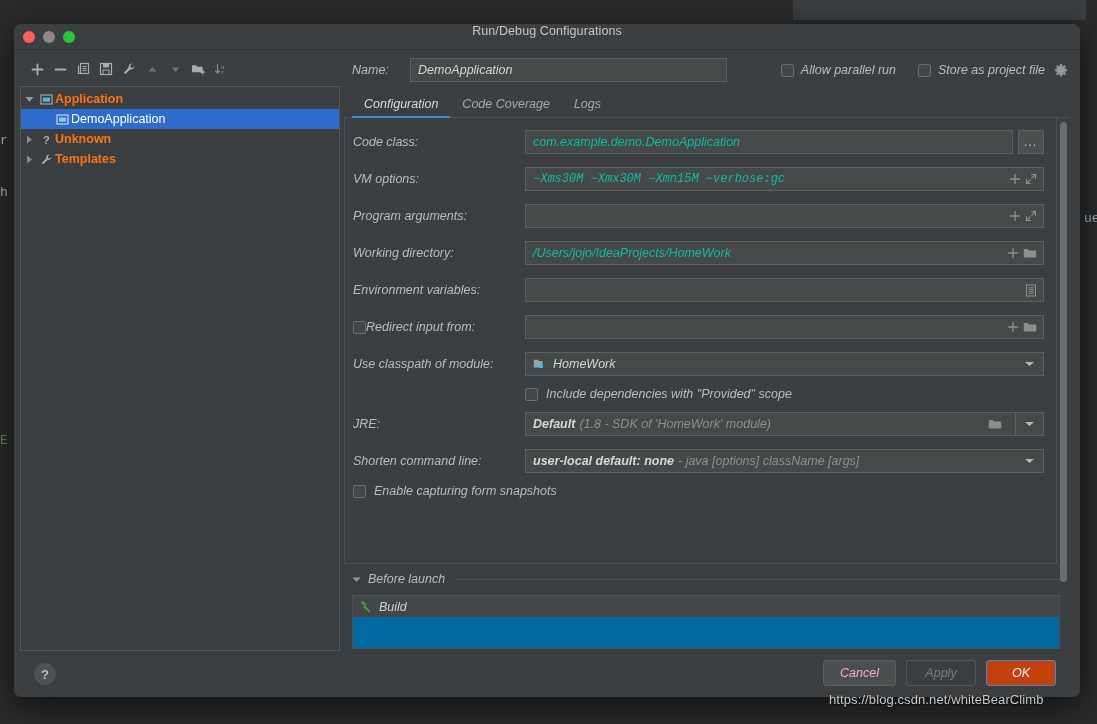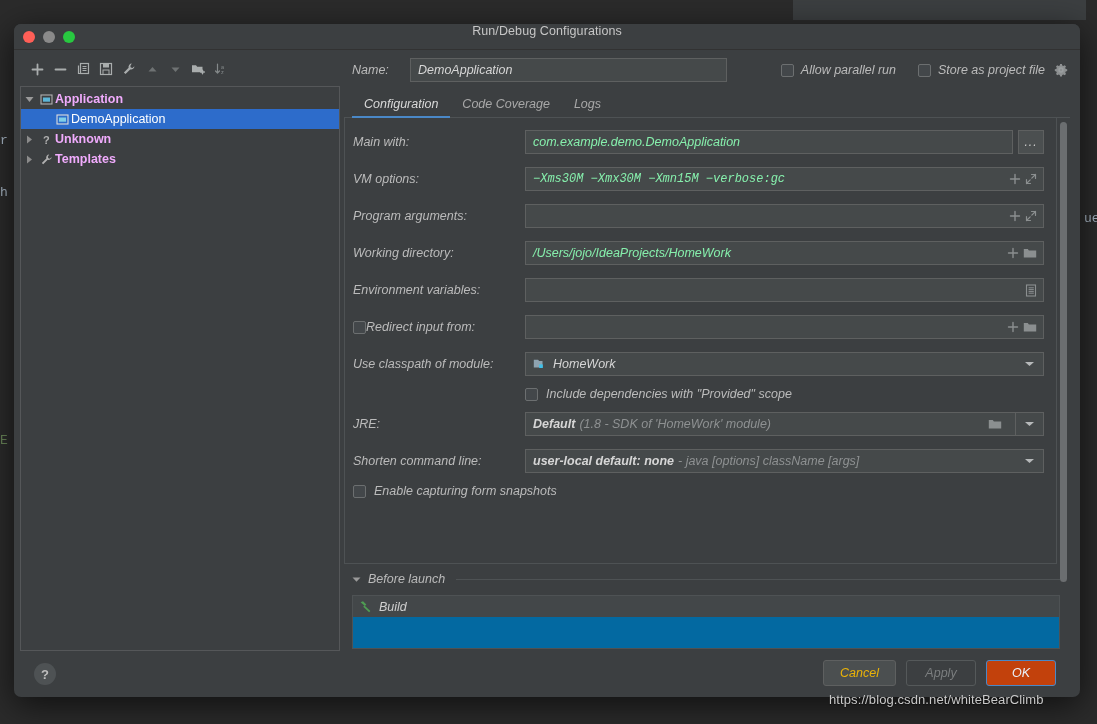--- a/index.html
+++ b/index.html
@@ -82,21 +82,21 @@
   #tree {
     flex: 1;
     margin: 4px 4px 0 0;
     background: #3c3f41;
     border: 1px solid #555759;
     overflow: hidden;
     padding-top: 2px;
   }
   .tree-row {
     height: 20px; display: flex; align-items: center;
-    font-size: 12.5px; color: #f0abfc; padding-right: 4px;
+    font-size: 12.5px; color: #f97316; padding-right: 4px;
     white-space: nowrap;
   }
   .tree-row.sel { background: #2d6ccb; color: #ffffff; }
   .tree-row.bold { font-weight: bold; }
   .twisty { width: 16px; display: flex; justify-content: center; align-items: center; flex: 0 0 16px; }
   .tree-icon { width: 18px; display: flex; justify-content: center; align-items: center; flex: 0 0 18px; }
   .indent { width: 16px; flex: 0 0 16px; }
   #helpbar { height: 46px; display: flex; align-items: center; padding-left: 14px; }
   #help-btn {
     width: 22px; height: 22px; border-radius: 50%;
@@ -175,21 +175,21 @@
   .frow .flabel {
     width: 172px; flex: 0 0 172px;
     font-size: 12.5px; color: #bbbbbb;
     padding-left: 0px;
   }
   .field {
     height: 24px; flex: 1; min-width: 0;
     background: #45494a; border: 1px solid #5e6060;
     display: flex; align-items: center;
     padding: 0 0 0 7px;
-    color: #86efac; font-size: 12.5px;
+    color: #14b8a6; font-size: 12.5px;
     overflow: hidden; white-space: nowrap;
   }
   .field-actions { margin-left: auto; display: flex; align-items: center; gap: 4px; padding-right: 6px; flex: 0 0 auto; }
   .browse-btn {
     width: 26px; height: 24px; flex: 0 0 26px;
     margin-left: 5px;
     background: #4b4f50; border: 1px solid #5e6060;
     display: flex; align-items: center; justify-content: center;
     color: #cccccc; font-size: 12px; letter-spacing: 1px;
   }
@@ -246,21 +246,21 @@
     display: flex; align-items: center; justify-content: flex-end;
     gap: 10px;
     padding: 0 14px 0 0;
   }
   .btn {
     height: 26px; min-width: 70px;
     padding: 0 16px;
     display: flex; align-items: center; justify-content: center;
     font-size: 12.5px; border-radius: 3px;
   }
-  .btn.secondary { background: #4b4f50; border: 1px solid #5e6060; color: #eab308; }
+  .btn.secondary { background: #4b4f50; border: 1px solid #5e6060; color: #f9a8d4; }
   .btn.disabled { background: transparent; border: 1px solid #55595a; color: #7b7e7f; }
   .btn.primary { background: #c2410c; border: 1px solid #4a88c7; color: #eaf2fb; }
 
   
   #watermark {
     position: absolute;
     left: 829px; top: 692px;
     font-size: 13px; color: #c9c9c9;
     font-family: "Liberation Sans", sans-serif;
     letter-spacing: .1px;
@@ -438,21 +438,21 @@
       <div id="tabs">
         <div class="tab active">Configuration</div>
         <div class="tab">Code Coverage</div>
         <div class="tab">Logs</div>
       </div>
 
       <div id="formwrap">
         <div id="form">
 
           <div class="frow">
-            <div class="flabel">Main with:</div>
+            <div class="flabel">Code class:</div>
             <div class="field">com.example.demo.DemoApplication</div>
             <div class="browse-btn">...</div>
           </div>
 
           <div class="frow">
             <div class="flabel">VM options:</div>
             <div class="field">
               <span class="mono" style="font-family:'Liberation Mono',monospace;font-size:12px;">−Xms30M −Xmx30M −Xmn15M −verbose:gc</span>
               <span class="field-actions">
                 <span style="display:flex;">

